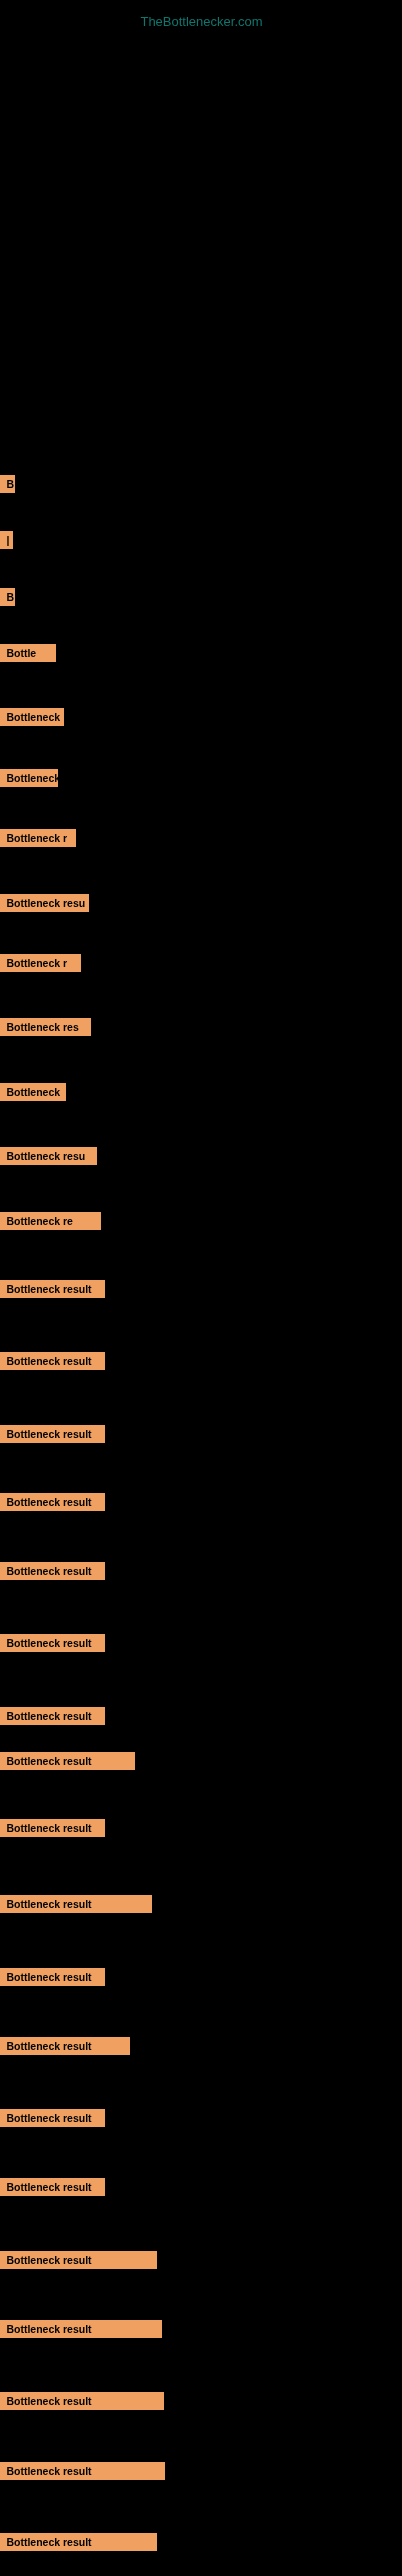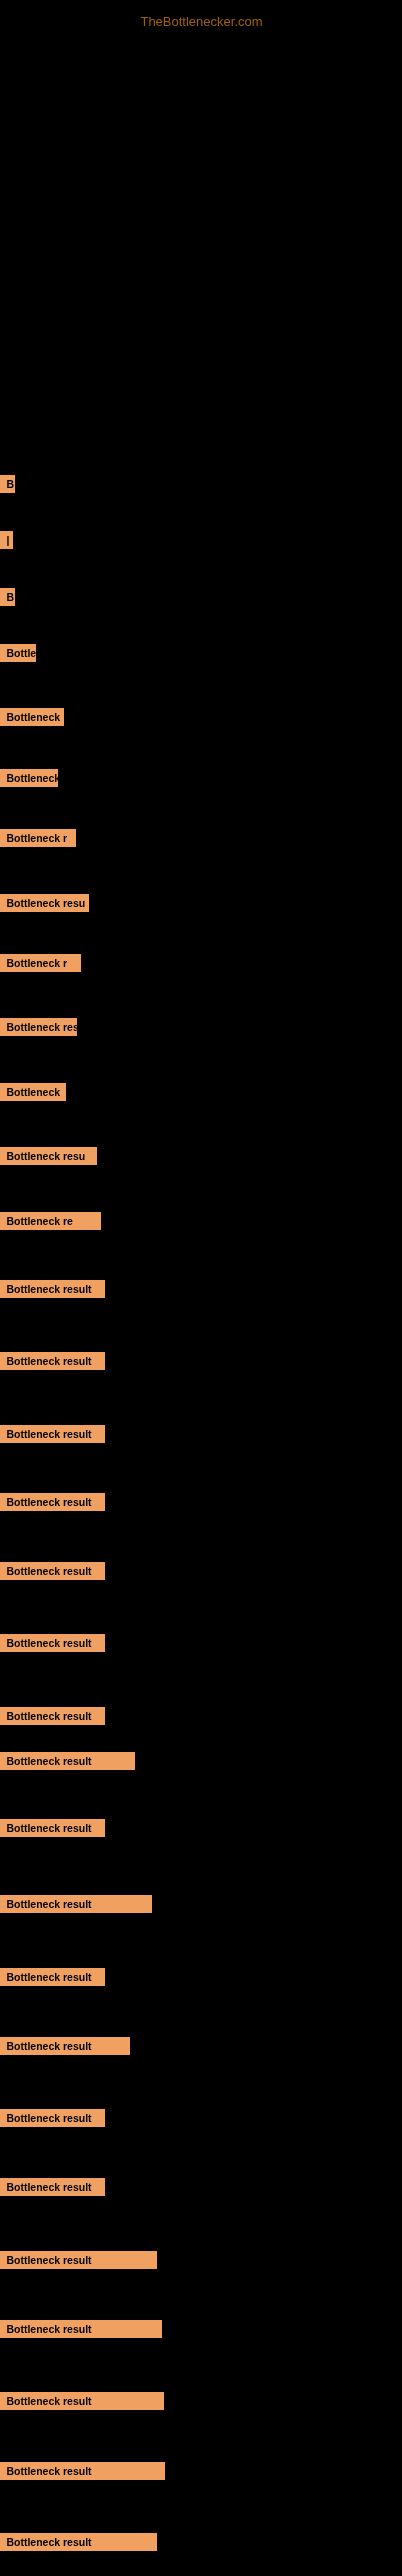--- a/index.html
+++ b/index.html
@@ -10,21 +10,21 @@
 
     body {
       background-color: #000000;
       width: 403px;
       min-height: 2576px;
       font-family: Arial, sans-serif;
       position: relative;
     }
 
     .site-title {
-      color: #a16207;
+      color: #0f766e;
       font-size: 13px;
       text-align: center;
       padding-top: 8px;
       position: absolute;
       top: 6.4px;
       left: 0;
       right: 0;
     }
 
     .bottleneck-bar {
@@ -42,27 +42,27 @@
   </style>
 </head>
 <body>
 
 <span class="site-title">TheBottlenecker.com</span>
 
 <div id="bars-container">
     <div class="bottleneck-bar" style="top: 475px; width: 14.5px;">B</div>
     <div class="bottleneck-bar" style="top: 531px; width: 11.3px;">|</div>
     <div class="bottleneck-bar" style="top: 588px; width: 14.5px;">B</div>
-    <div class="bottleneck-bar" style="top: 644px; width: 36px;">Bottle</div>
+    <div class="bottleneck-bar" style="top: 644px; width: 56px;">Bottle</div>
     <div class="bottleneck-bar" style="top: 708px; width: 64px;">Bottleneck</div>
     <div class="bottleneck-bar" style="top: 769px; width: 58px;">Bottleneck</div>
     <div class="bottleneck-bar" style="top: 829px; width: 76px;">Bottleneck r</div>
     <div class="bottleneck-bar" style="top: 894px; width: 89px;">Bottleneck resu</div>
     <div class="bottleneck-bar" style="top: 954px; width: 81px;">Bottleneck r</div>
-    <div class="bottleneck-bar" style="top: 1018px; width: 77px;">Bottleneck res</div>
+    <div class="bottleneck-bar" style="top: 1018px; width: 91px;">Bottleneck res</div>
     <div class="bottleneck-bar" style="top: 1083px; width: 66px;">Bottleneck</div>
     <div class="bottleneck-bar" style="top: 1147px; width: 97px;">Bottleneck resu</div>
     <div class="bottleneck-bar" style="top: 1212px; width: 101px;">Bottleneck re</div>
     <div class="bottleneck-bar" style="top: 1280px; width: 105px;">Bottleneck result</div>
     <div class="bottleneck-bar" style="top: 1352px; width: 105px;">Bottleneck result</div>
     <div class="bottleneck-bar" style="top: 1425px; width: 105px;">Bottleneck result</div>
     <div class="bottleneck-bar" style="top: 1493px; width: 105px;">Bottleneck result</div>
     <div class="bottleneck-bar" style="top: 1562px; width: 105px;">Bottleneck result</div>
     <div class="bottleneck-bar" style="top: 1634px; width: 105px;">Bottleneck result</div>
     <div class="bottleneck-bar" style="top: 1707px; width: 105px;">Bottleneck result</div>

